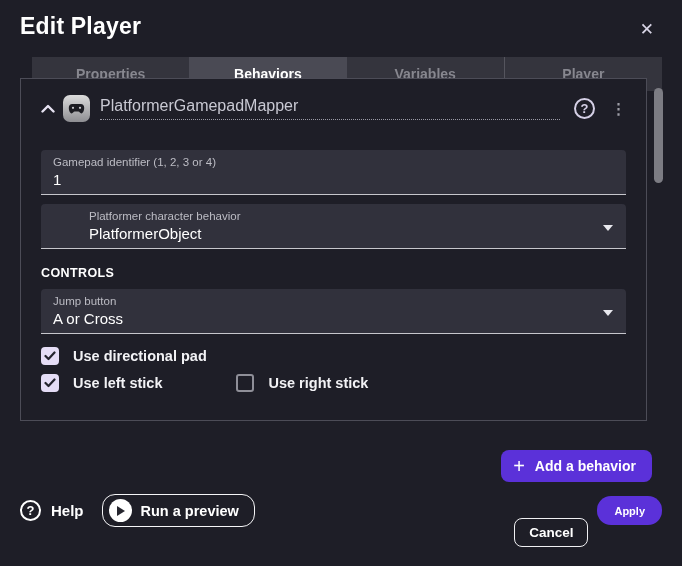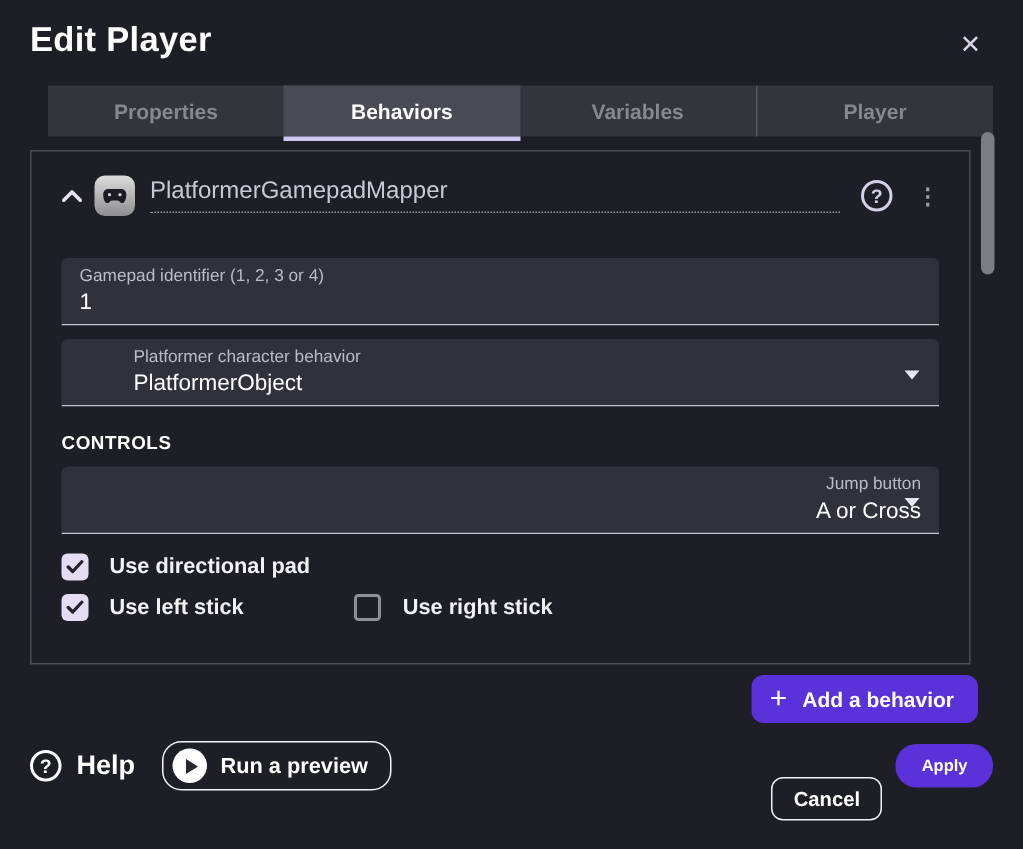--- a/index.html
+++ b/index.html
@@ -20,21 +20,21 @@
   
   .tabbar { display:flex; margin:11px 20px 0 32px; background:#34343d; height:34px; }
   .tab { flex:1; display:flex; align-items:center; justify-content:center;
          font-size:14px; font-weight:bold; color:#87878f; position:relative; cursor:pointer; }
   .tab.divider-left { border-left:1px solid #55555e; }
   .tab.active { background:#4a4a54; color:#ffffff; }
   .tab.active::after { content:""; position:absolute; left:0; right:0; bottom:-3px; height:3px; background:#d2c9f1; }
 
   
   .behaviors-scroll {
-    position:absolute; left:20px; top:100px; width:627px; height:343px;
+    position:absolute; left:20px; top:78px; width:627px; height:343px;
     border:1px solid #4c4c57; background:#1e1e27;
   }
   .v-scrollbar {
     position:absolute; right:19px; top:88px; width:9px; height:95px;
     background:#7c7c83; border-radius:5px;
   }
 
   
   .beh-header { display:flex; align-items:center; padding:16px 14px 0 17px; }
   .chev { width:20px; height:20px; display:flex; align-items:center; justify-content:center; cursor:pointer; margin-right:5px; }
@@ -98,21 +98,21 @@
   .plus-glyph { font-size:20px; font-weight:400; margin-right:10px; line-height:1; }
 
   
   .footer { position:absolute; left:20px; right:20px; bottom:19px; display:flex; align-items:center; }
   .help-group { display:flex; align-items:center; cursor:pointer; }
   .q-circle {
     width:21px; height:21px; border:2px solid #ffffff; border-radius:50%;
     display:flex; align-items:center; justify-content:center;
     color:#ffffff; font-size:13px; font-weight:bold;
   }
-  .help-label { font-weight:bold; font-size:18px; margin-left:10px; }
+  .help-label { font-weight:bold; font-size:15px; margin-left:10px; }
   .run-preview-btn {
     margin-left:18px; display:flex; align-items:center; height:33px;
     border:1px solid #f5f5f7; border-radius:13px; background:transparent;
     padding:0 15px 0 6px; cursor:pointer; color:#ffffff; font-family:inherit;
   }
   .play-circle {
     width:23px; height:23px; border-radius:50%; background:#ffffff;
     display:flex; align-items:center; justify-content:center; margin-right:9px;
   }
   .play-tri {
@@ -172,21 +172,21 @@
   </div>
 
   <div class="field select">
     <div class="field-label">Platformer character behavior</div>
     <div class="field-value">PlatformerObject</div>
     <div class="dd-arrow"></div>
   </div>
 
   <div class="section-header">CONTROLS</div>
 
-  <div class="field select" style="margin-top:0;text-align:right;">
+  <div class="field select" style="margin-top:0;">
     <div class="field-label">Jump button</div>
     <div class="field-value">A or Cross</div>
     <div class="dd-arrow"></div>
   </div>
 
   <div class="check-row r1">
     <div class="check-item">
       <div class="cbox checked">
         <svg width="12" height="10" viewBox="0 0 12 10">
             <path d="M1.5 5 L4.5 8 L10.5 1.5" stroke="#23232d" stroke-width="2.2" fill="none" stroke-linecap="round" stroke-linejoin="round"></path>

